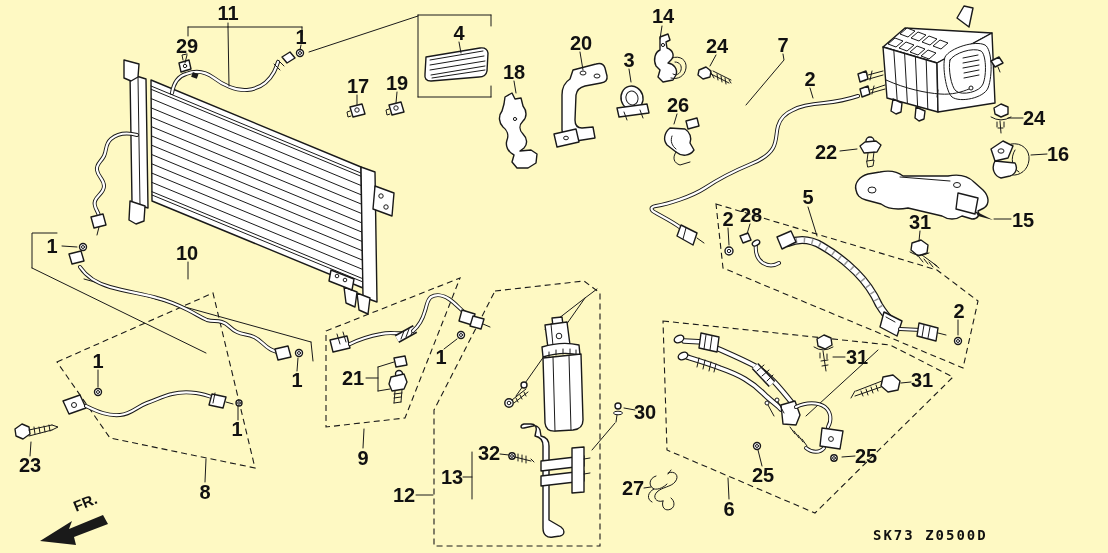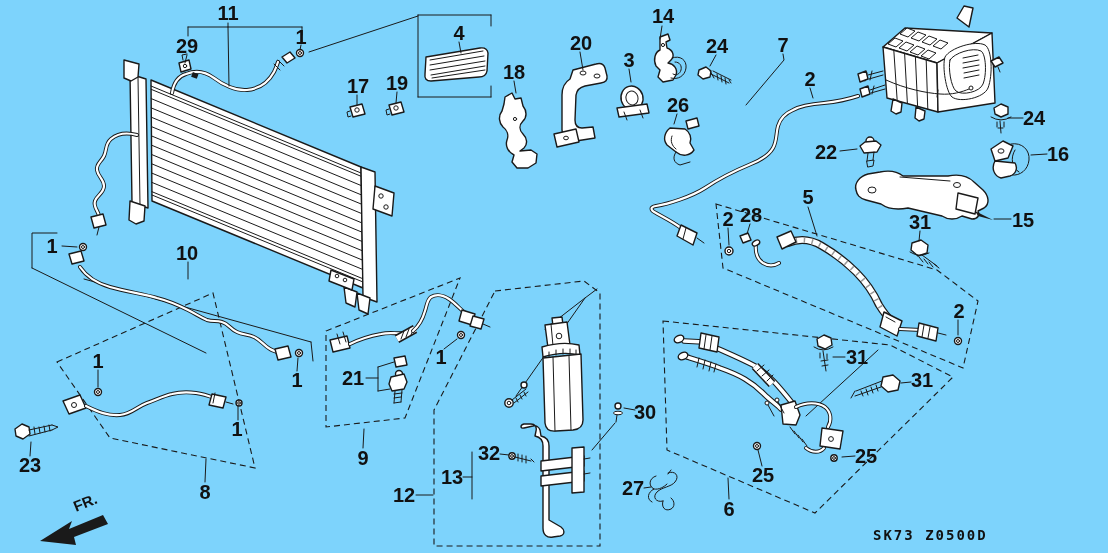--- a/index.html
+++ b/index.html
@@ -1,16 +1,16 @@
 <!DOCTYPE html>
 <html><head>
 <meta charset="utf-8">
 <style>
   html,body{margin:0;padding:0;background:#fff;}
-  .stage{position:relative;width:1108px;height:553px;background:#7dd3fc;overflow:hidden;
+  .stage{position:relative;width:1108px;height:553px;background:#fef9c3;overflow:hidden;
          font-family:"Liberation Sans",sans-serif;}
   svg{position:absolute;left:0;top:0;}
   .thin{fill:none;stroke:#1a1a1a;stroke-width:1;stroke-linecap:round}
   .wfill{fill:#fff;stroke:#1a1a1a;stroke-width:1.4;stroke-linejoin:round}
   .wthin{fill:#fff;stroke:#1a1a1a;stroke-width:1;stroke-linejoin:round}
   .dash{fill:none;stroke:#1a1a1a;stroke-width:1.1;stroke-dasharray:6 4;stroke-linejoin:miter}
   .blk{fill:#1a1a1a;stroke:none}
   .po{fill:none;stroke:#1a1a1a;stroke-width:4;stroke-linecap:round}
   .pi{fill:none;stroke:#fff;stroke-width:2.2;stroke-linecap:round}
   .tube-o{fill:none;stroke:#1a1a1a;stroke-width:8;stroke-linecap:round}

